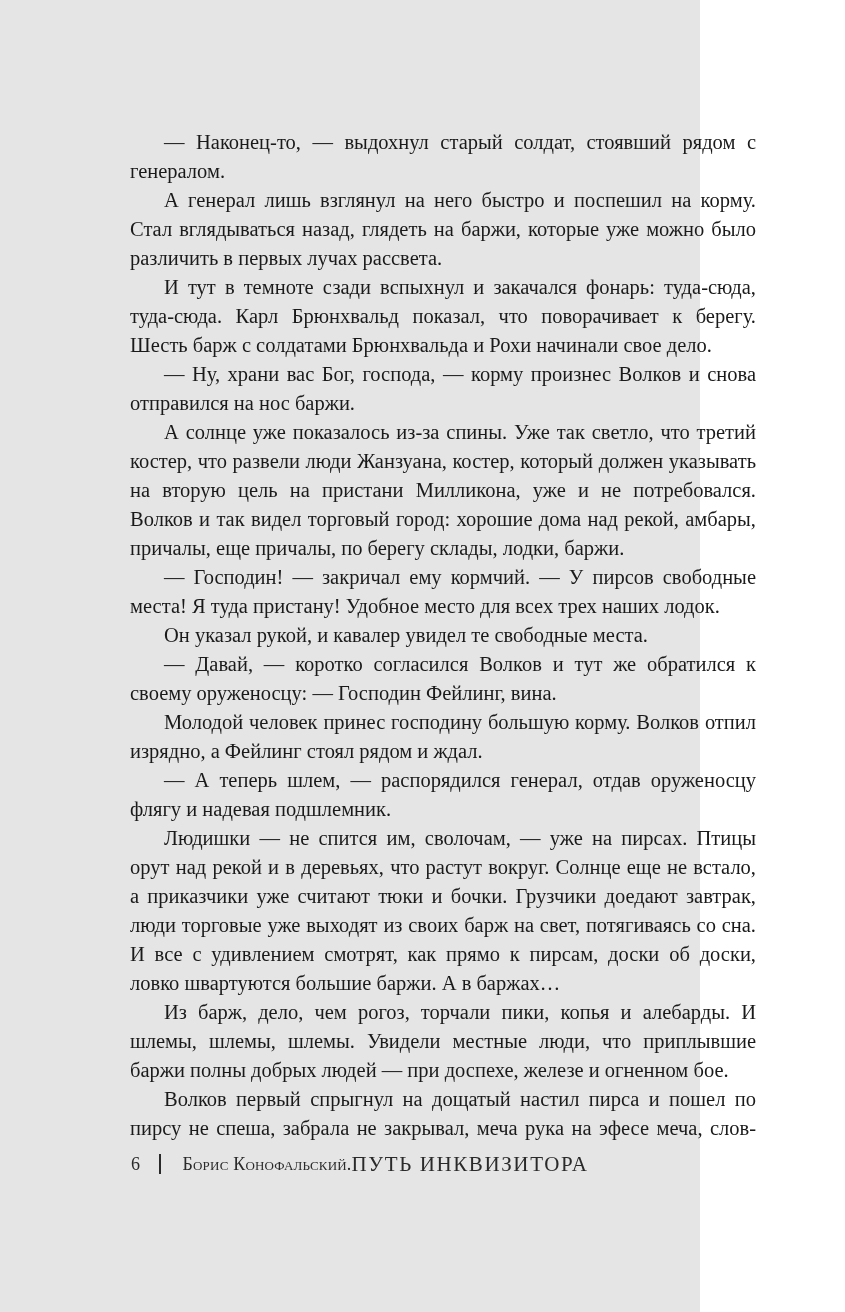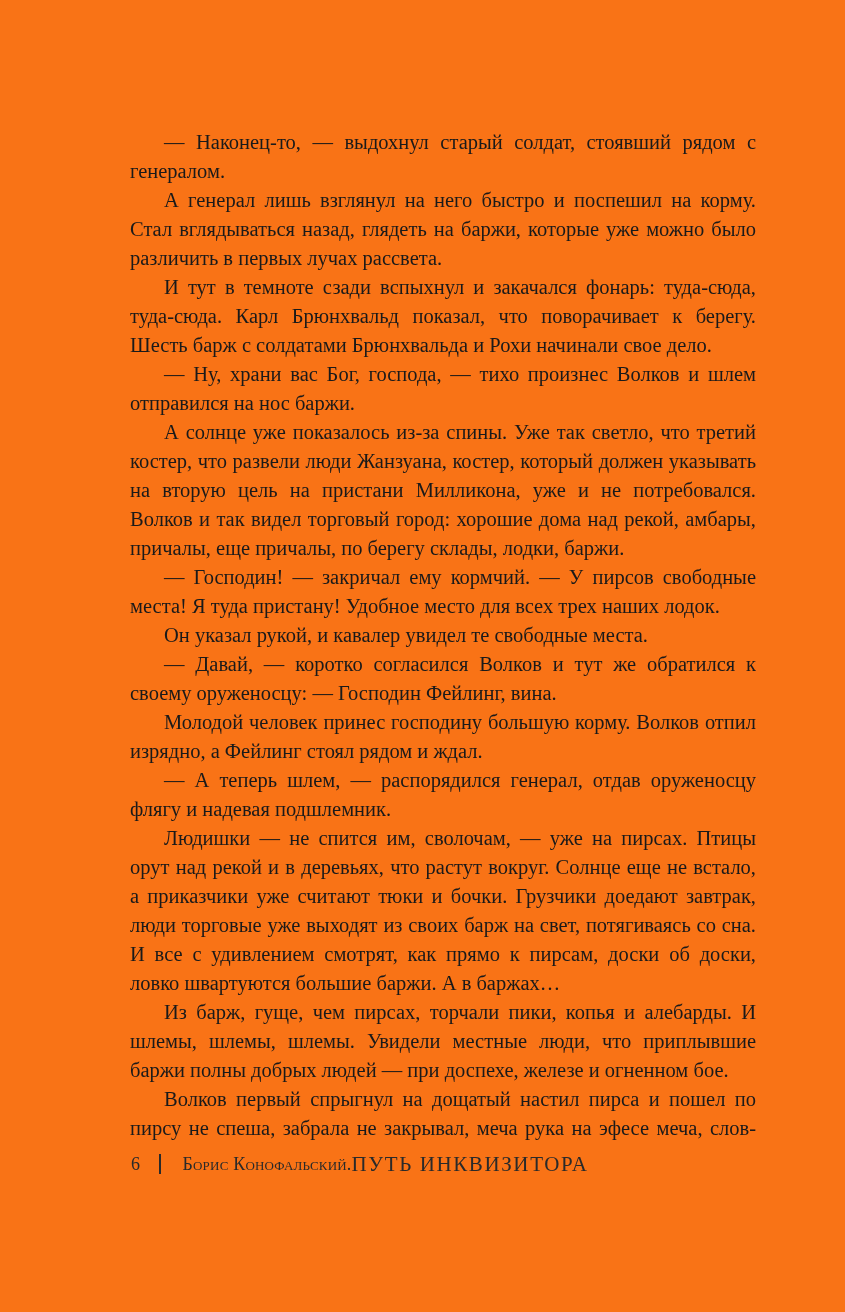--- a/index.html
+++ b/index.html
@@ -11,22 +11,22 @@
       width: 845px;
       height: 1312px;
       position: relative;
       overflow: hidden;
       color: #1a1a1a;
       font-family: "Liberation Serif", "DejaVu Serif", serif;
     }
     .page {
       position: absolute;
       left: 0; top: 0;
-      width: 845px; height: 1312px;
-      background: #f97316;
+      width: 700px; height: 1312px;
+      background: #e5e5e5;
       font-family: Liberation Serif, serif;
     }
     .text-block {
       position: absolute;
       left: 130px;
       top: 128px;
       width: 626px;
       font-size: 20.5px;
       line-height: 29px;
       text-align: justify;
@@ -72,29 +72,29 @@
     }
   </style>
 </head>
 <body>
 
 <div class="page">
   <div class="text-block">
     <p class="para">— Наконец-то, — выдохнул старый солдат, стоявший рядом с генералом.</p>
     <p class="para">А генерал лишь взглянул на него быстро и поспешил на корму. Стал вглядываться назад, глядеть на баржи, которые уже можно было различить в первых лучах рассвета.</p>
     <p class="para">И тут в темноте сзади вспыхнул и закачался фонарь: туда-сюда, туда-сюда. Карл Брюнхвальд показал, что поворачивает к берегу. Шесть барж с солдатами Брюнхвальда и Рохи начинали свое дело.</p>
-    <p class="para">— Ну, храни вас Бог, господа, — тихо произнес Волков и шлем отправился на нос баржи.</p>
+    <p class="para">— Ну, храни вас Бог, господа, — корму произнес Волков и снова отправился на нос баржи.</p>
     <p class="para">А солнце уже показалось из-за спины. Уже так светло, что третий костер, что развели люди Жанзуана, костер, который должен указывать на вторую цель на пристани Милликона, уже и не потребовался. Волков и так видел торговый город: хорошие дома над рекой, амбары, причалы, еще причалы, по берегу склады, лодки, баржи.</p>
     <p class="para">— Господин! — закричал ему кормчий. — У пирсов свободные места! Я туда пристану! Удобное место для всех трех наших лодок.</p>
     <p class="para">Он указал рукой, и кавалер увидел те свободные места.</p>
     <p class="para">— Давай, — коротко согласился Волков и тут же обратился к своему оруженосцу: — Господин Фейлинг, вина.</p>
     <p class="para">Молодой человек принес господину большую корму. Волков отпил изрядно, а Фейлинг стоял рядом и ждал.</p>
     <p class="para">— А теперь шлем, — распорядился генерал, отдав оруженосцу флягу и надевая подшлемник.</p>
     <p class="para">Людишки — не спится им, сволочам, — уже на пирсах. Птицы орут над рекой и в деревьях, что растут вокруг. Солнце еще не встало, а приказчики уже считают тюки и бочки. Грузчики доедают завтрак, люди торговые уже выходят из своих барж на свет, потягиваясь со сна. И все с удивлением смотрят, как прямо к пирсам, доски об доски, ловко швартуются большие баржи. А в баржах…</p>
-    <p class="para">Из барж, гуще, чем пирсах, торчали пики, копья и алебарды. И шлемы, шлемы, шлемы. Увидели местные люди, что приплывшие баржи полны добрых людей — при доспехе, железе и огненном бое.</p>
+    <p class="para">Из барж, дело, чем рогоз, торчали пики, копья и алебарды. И шлемы, шлемы, шлемы. Увидели местные люди, что приплывшие баржи полны добрых людей — при доспехе, железе и огненном бое.</p>
     <p class="para justify-last">Волков первый спрыгнул на дощатый настил пирса и пошел по пирсу не спеша, забрала не закрывал, меча рука на эфесе меча, слов-</p>
   </div>
 
   <div class="footer">
     <span class="page-number">6</span>
     <span class="footer-rule"></span>
     <span class="footer-author">Борис Конофальский.</span>
     <span class="footer-title">ПУТЬ ИНКВИЗИТОРА</span>
   </div>
 </div>

